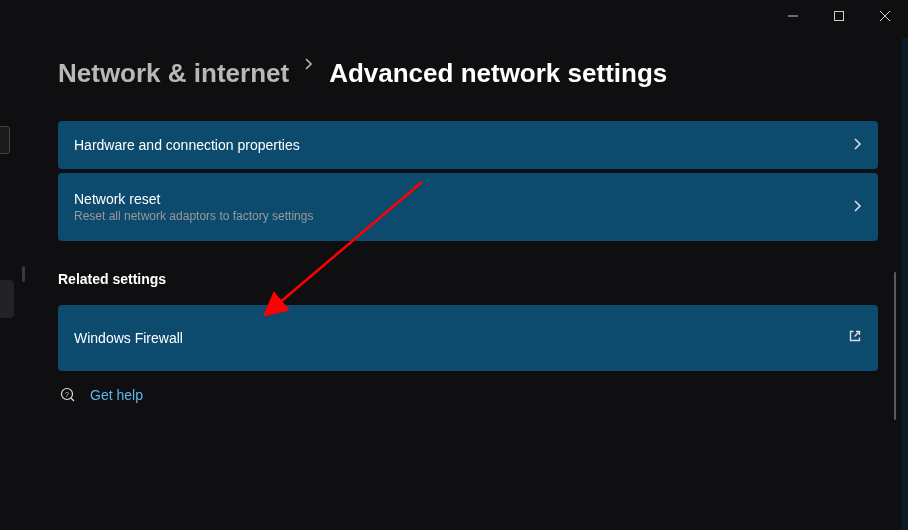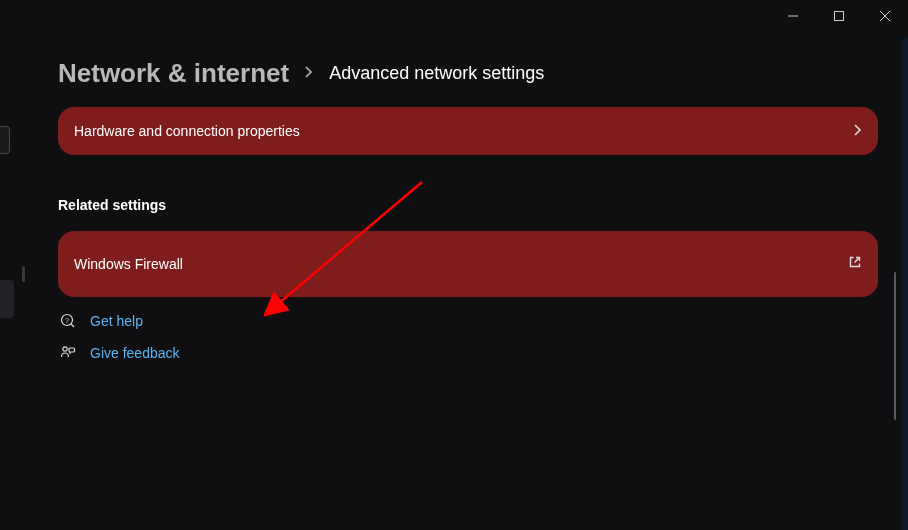--- a/index.html
+++ b/index.html
@@ -4,37 +4,37 @@
   <style>
     * { margin: 0; padding: 0; box-sizing: border-box; font-family: "Segoe UI", -apple-system, sans-serif; }
     body { width: 908px; height: 530px; background: #0f0f12; color: #fff; overflow: hidden; position: relative; }
 
     .titlebar { position: absolute; top: 0; right: 0; display: flex; gap: 0; }
     .tb-btn { width: 46px; height: 32px; display: flex; align-items: center; justify-content: center; color: #ccc; }
     .tb-btn svg { width: 10px; height: 10px; stroke: currentColor; stroke-width: 1; fill: none; }
 
     .content { position: absolute; left: 58px; top: 58px; right: 30px; }
 
-    .breadcrumb { display: flex; align-items: center; gap: 16px; margin-bottom: 18px; }
+    .breadcrumb { display: flex; align-items: flex-start; gap: 16px; margin-bottom: 32px; }
     .breadcrumb-parent { font-size: 26px; font-weight: 600; color: #b8b8b8; }
     .breadcrumb-sep { color: #b8b8b8; font-size: 13px; }
-    .breadcrumb-current { font-size: 18px; font-weight: 400; color: #fff; }
+    .breadcrumb-current { font-size: 26px; font-weight: 700; color: #fff; }
 
     .nav-stub { position: absolute; left: 0; top: 126px; width: 10px; height: 28px; border: 1px solid #444; border-left: none; border-radius: 0 4px 4px 0; background: #1a1a1d; }
     .nav-indicator { position: absolute; left: 22px; top: 266px; width: 3px; height: 16px; background: #3a3a3d; border-radius: 2px; }
     .nav-stub2 { position: absolute; left: 0; top: 280px; width: 14px; height: 38px; background: #232327; border-radius: 0 4px 4px 0; }
 
-    .card { background: #7f1d1d; border-radius: 16px; margin-bottom: 4px; padding: 14px 16px; display: flex; align-items: center; justify-content: space-between; min-height: 48px; }
+    .card { background: #0c4a6e; border-radius: 4px; margin-bottom: 4px; padding: 14px 16px; display: flex; align-items: center; justify-content: space-between; min-height: 48px; }
     .card-tall { min-height: 68px; }
     .card-med { min-height: 66px; }
     .card-title { font-size: 14px; color: #fff; font-weight: 400; }
     .card-sub { font-size: 12px; color: #9a9a9a; margin-top: 2px; }
     .card-icon { color: #ddd; flex-shrink: 0; }
 
-    .section-title { font-size: 14px; font-weight: 600; color: #fff; margin-top: 42px; margin-bottom: 18px; }
+    .section-title { font-size: 14px; font-weight: 600; color: #fff; margin-top: 30px; margin-bottom: 18px; }
 
     .help-row { display: flex; align-items: center; gap: 14px; margin-top: 16px; padding-left: 2px; }
     .help-icon { width: 16px; height: 16px; color: #ddd; flex-shrink: 0; }
     .help-link { font-size: 14px; color: #5fb4f0; }
 
     .scrollbar { position: absolute; right: 12px; top: 272px; width: 2px; height: 148px; background: #5a5a5e; border-radius: 1px; }
     .right-edge { position: absolute; right: 0; top: 38px; bottom: 0; width: 6px; background: linear-gradient(180deg, #0a1d33, #0a1d33); opacity: 0.7; }
 
     .arrow-annotation { position: absolute; left: 264px; top: 176px; pointer-events: none; }
   </style>
@@ -80,20 +80,31 @@
     <div>
       <div class="card-title">Hardware and connection properties</div>
     </div>
     <span class="card-icon">
       <svg viewBox="0 0 8 12" width="8" height="12" fill="none" stroke="currentColor" stroke-width="1.6">
           <polyline points="1,1 6,6 1,11"></polyline>
         </svg>
     </span>
   </div>
 
+  <div class="card card-tall">
+    <div>
+      <div class="card-title">Network reset</div>
+      <div class="card-sub">Reset all network adaptors to factory settings</div>
+    </div>
+    <span class="card-icon">
+      <svg viewBox="0 0 8 12" width="8" height="12" fill="none" stroke="currentColor" stroke-width="1.6">
+          <polyline points="1,1 6,6 1,11"></polyline>
+        </svg>
+    </span>
+  </div>
 
   <div class="section-title">Related settings</div>
 
 
   <div class="card card-med" style="margin-top:12px">
     <div>
       <div class="card-title">Windows Firewall</div>
     </div>
     <span class="card-icon">
       <svg viewBox="0 0 14 14" width="14" height="14" fill="none" stroke="currentColor" stroke-width="1.4">
@@ -108,31 +119,20 @@
     <span class="help-icon">
       <svg viewBox="0 0 16 16" width="16" height="16" fill="none" stroke="currentColor" stroke-width="1.2">
         <circle cx="7" cy="7" r="5.5"></circle>
           <line x1="11" y1="11" x2="14" y2="14"></line>
           <text x="7" y="9.5" font-size="7" fill="currentColor" stroke="none" text-anchor="middle">?</text>
       </svg>
     </span>
     <span class="help-link">Get help</span>
   </div>
 
-  <div class="help-row">
-    <span class="help-icon">
-      <svg viewBox="0 0 16 16" width="16" height="16" fill="none" stroke="currentColor" stroke-width="1.2">
-        <circle cx="5" cy="4" r="2.2"></circle>
-          <path d="M1.5 12 Q1.5 8 5 8 Q8.5 8 8.5 12"></path>
-          <rect x="9" y="3" width="5.5" height="4" rx="1"></rect>
-          <path d="M10 7 L10 9"></path>
-      </svg>
-    </span>
-    <span class="help-link">Give feedback</span>
-  </div>
 
 </div>
 
 <div class="scrollbar"></div>
 <div class="right-edge"></div>
 
 <svg class="arrow-annotation" width="170" height="150">
   <defs>
     <marker id="ah" markerWidth="12" markerHeight="12" refX="2" refY="5" orient="auto">
       <path d="M0,0 L10,5 L0,10 Z" fill="#ff0000"></path>

